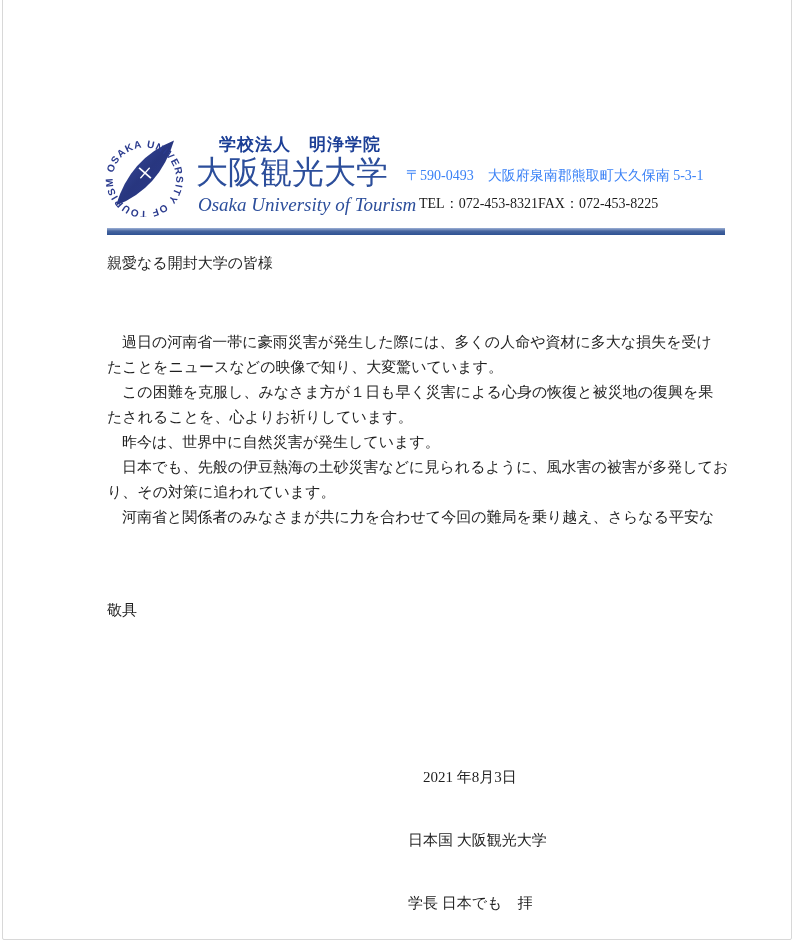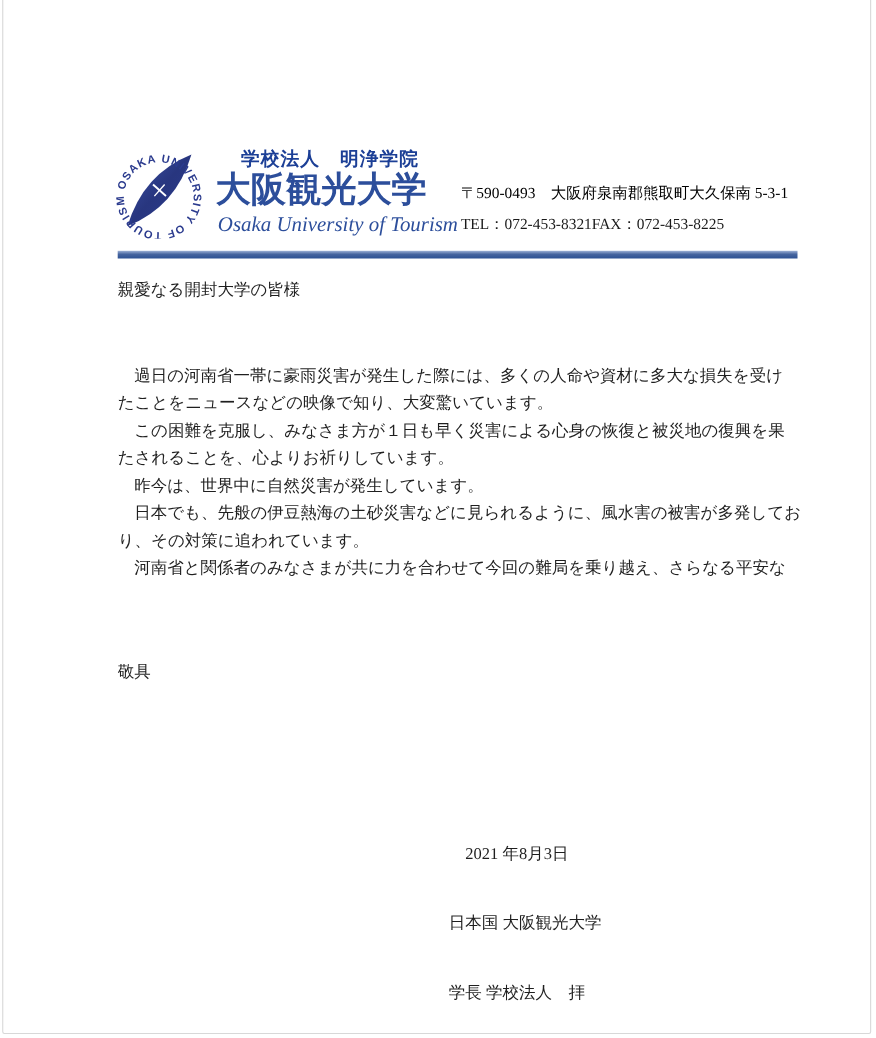--- a/index.html
+++ b/index.html
@@ -13,26 +13,26 @@
     border:1px solid #d8d8d8;border-radius:2px;pointer-events:none;
   }
   .abs{position:absolute;}
   .logo{left:101px;top:129px;width:88px;height:88px;}
   .corp-name{
     left:219px;top:133px;font-family:Liberation Serif, serif;
     font-weight:bold;font-size:17px;color:#1c3f96;letter-spacing:1px;white-space:nowrap;
   }
   .univ-ja{
     left:196px;top:152px;font-size:32px;color:#2c4e9b;line-height:1.25;
-    white-space:nowrap;font-weight:700;
+    white-space:nowrap;font-weight:400;
   }
   .univ-en{
     left:198px;top:194px;font-size:19px;font-style:italic;color:#2c4e9b;white-space:nowrap;
   }
-  .addr{left:419px;top:167px;font-size:14px;white-space:nowrap;color:#000000;}
+  .addr{left:406px;top:167px;font-size:14px;white-space:nowrap;color:#3b82f6;}
   .telfax{
     left:419px;top:195px;width:288px;font-size:14px;color:#1a1a1a;
     display:flex;justify-content:flex-start;white-space:nowrap;
   }
   .header-rule{
     left:107px;top:228px;width:618px;height:7px;
     background:linear-gradient(180deg,#9db1d6 0%,#46659f 45%,#2d5193 100%);
   }
   .salutation{left:107px;top:254px;font-size:15px;white-space:nowrap;}
   .letter-body{left:107px;top:330px;width:628px;font-size:15px;line-height:25px;}
@@ -89,14 +89,14 @@
   <div class="line">　日本でも、先般の伊豆熱海の土砂災害などに見られるように、風水害の被害が多発してお</div>
   <div class="line">り、その対策に追われています。</div>
   <div class="line">　河南省と関係者のみなさまが共に力を合わせて今回の難局を乗り越え、さらなる平安な</div>
 </div>
 
 <div class="abs closing">敬具</div>
 
 <div class="abs signature">
   <div class="sig-date">2021 年8月3日</div>
   <div>日本国 大阪観光大学</div>
-  <div>学長 学校法人　拝</div>
+  <div>学長 日本でも　拝</div>
 </div>
 
 </body></html>

